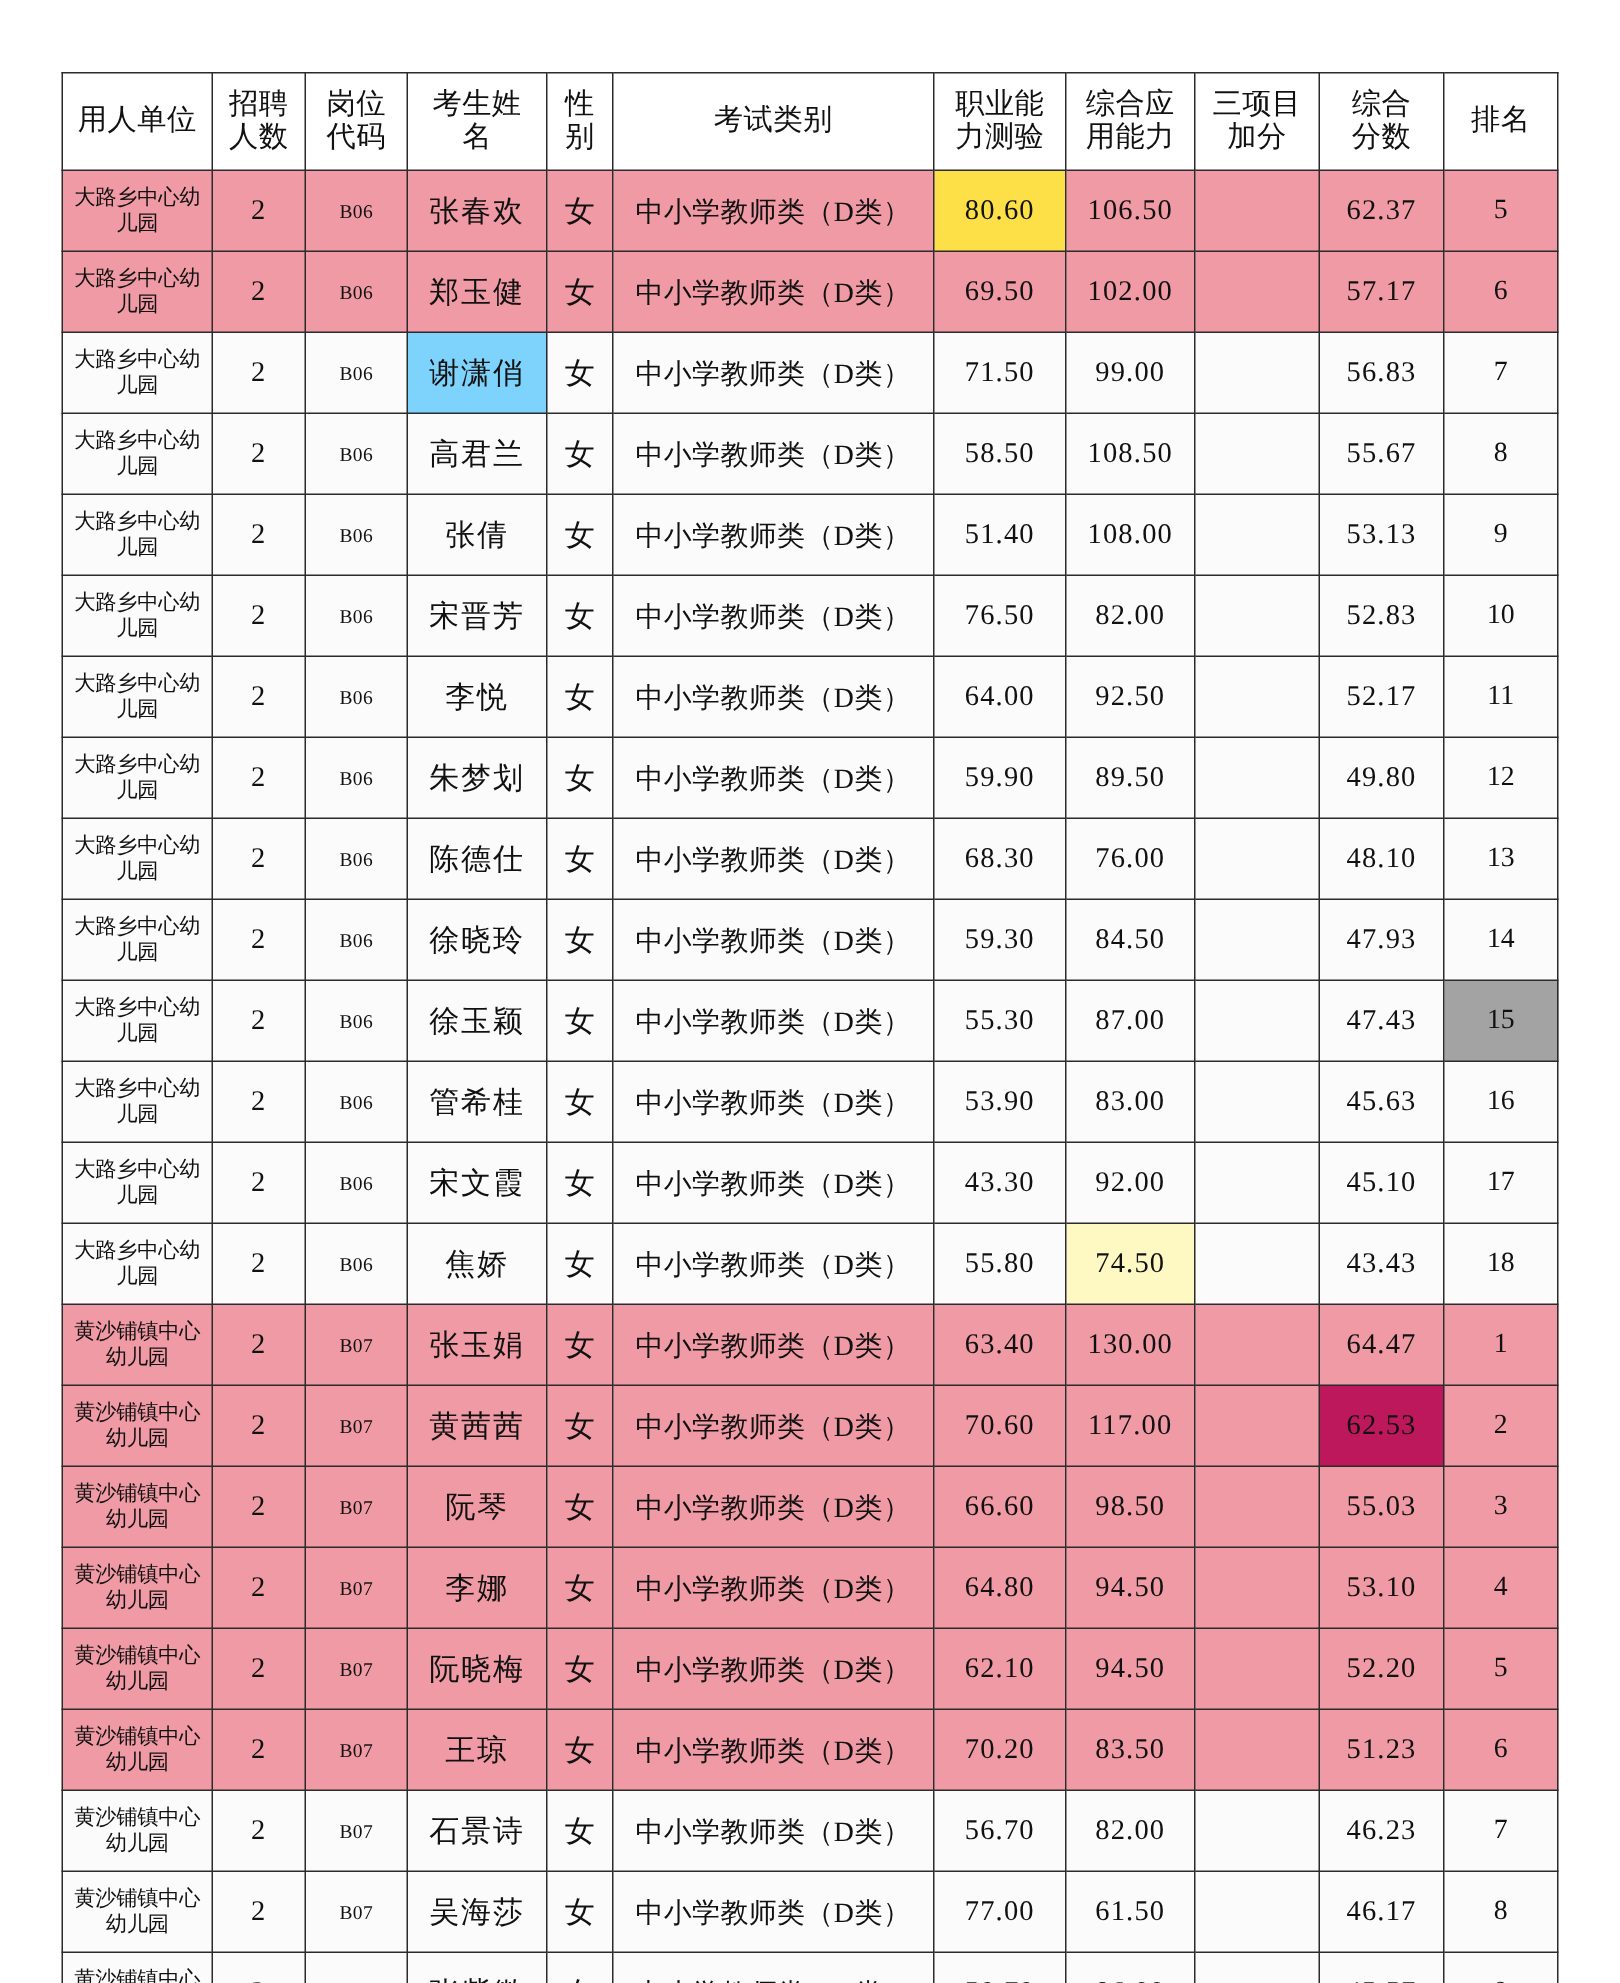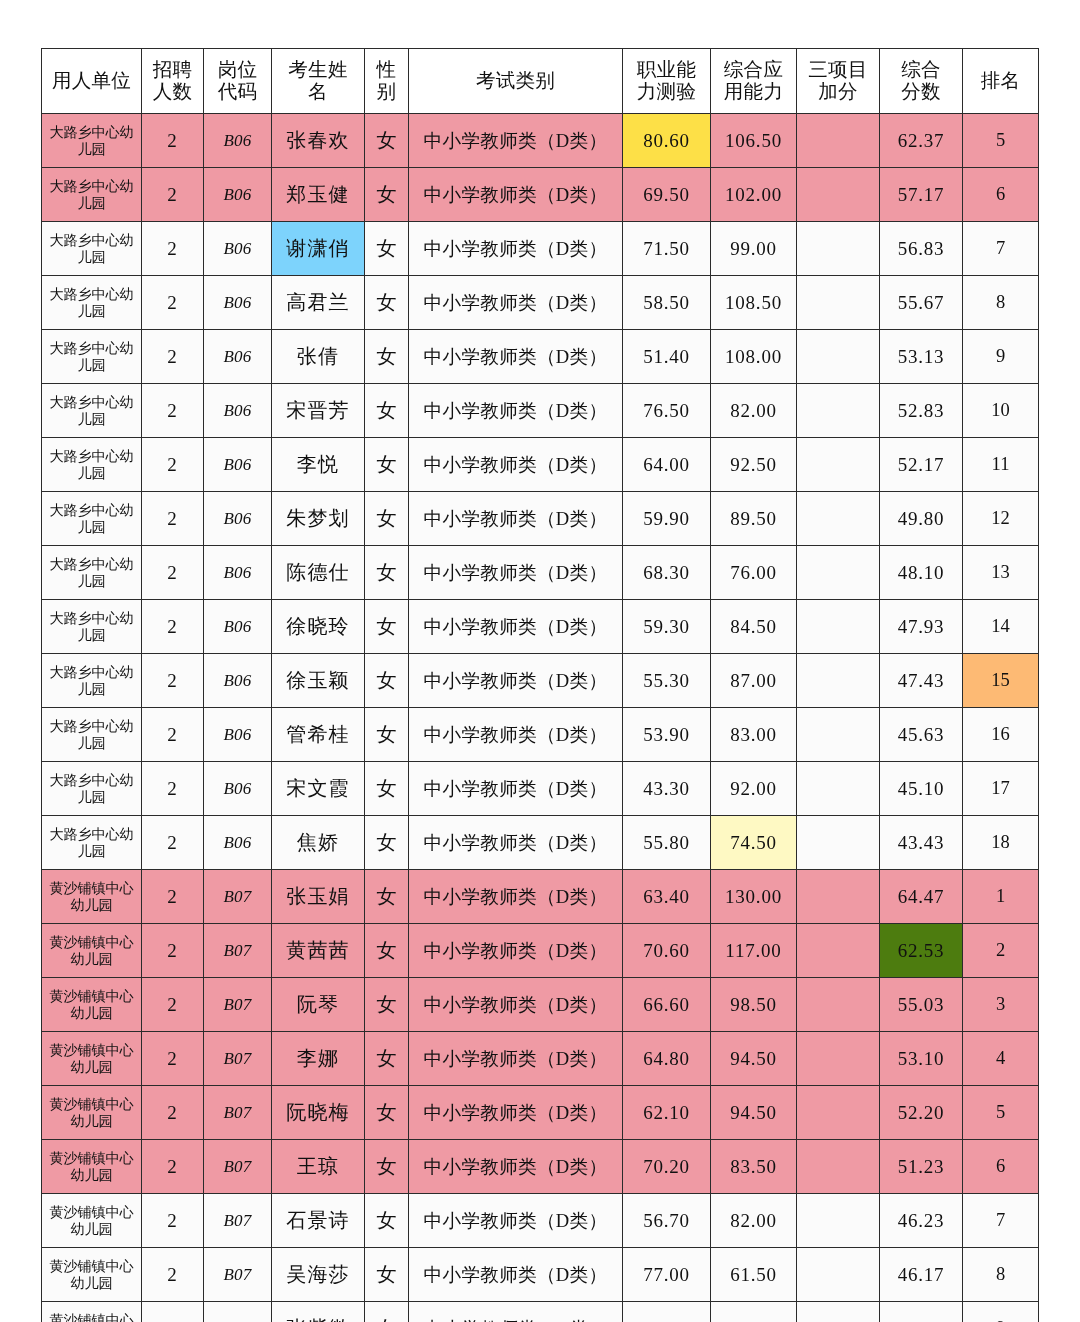--- a/index.html
+++ b/index.html
@@ -63,21 +63,21 @@
 
   tbody tr { height: 54px; }
   tbody td { font-size: 19px; }
 
   tbody td.unit {
     font-size: 14.2px;
     line-height: 1.18;
     padding: 0 2px;
     letter-spacing: -0.2px;
   }
-  tbody td.code { font-size: 17px; letter-spacing: 0.2px; font-style: italic; }
+  tbody td.code { font-size: 13px; letter-spacing: 0.2px; }
   tbody td.cname { font-size: 20px; letter-spacing: 1.2px; }
   tbody td.sex { font-size: 20px; }
   tbody td.cat { font-size: 18.6px; letter-spacing: 0.3px; }
   tbody td.num { font-size: 19px; letter-spacing: 0.8px; }
   tbody td.rank { font-size: 18.5px; }
 
   tr.hl td { background: #ef9aa4; }
   tr.plain td { background: #fbfbfb; }
 </style>
 </head>
@@ -278,21 +278,21 @@
           <td class="unit" style="background: rgb(251, 251, 251);">大路乡中心幼儿园</td>
           <td class="num" style="background: rgb(251, 251, 251);">2</td>
           <td class="code" style="background: rgb(251, 251, 251);">B06</td>
           <td class="cname" style="background: rgb(251, 251, 251);">徐玉颖</td>
           <td class="sex" style="background: rgb(251, 251, 251);">女</td>
           <td class="cat" style="background: rgb(251, 251, 251);">中小学教师类（D类）</td>
           <td class="num" style="background: rgb(251, 251, 251);">55.30</td>
           <td class="num" style="background: rgb(251, 251, 251);">87.00</td>
           <td class="num" style="background: rgb(251, 251, 251);"></td>
           <td class="num" style="background: rgb(251, 251, 251);">47.43</td>
-          <td class="rank" style="background: #fdba74;">15</td>
+          <td class="rank" style="background: #a3a3a3;">15</td>
         </tr>
         <tr class="plain">
           <td class="unit" style="background: rgb(251, 251, 251);">大路乡中心幼儿园</td>
           <td class="num" style="background: rgb(251, 251, 251);">2</td>
           <td class="code" style="background: rgb(251, 251, 251);">B06</td>
           <td class="cname" style="background: rgb(251, 251, 251);">管希桂</td>
           <td class="sex" style="background: rgb(251, 251, 251);">女</td>
           <td class="cat" style="background: rgb(251, 251, 251);">中小学教师类（D类）</td>
           <td class="num" style="background: rgb(251, 251, 251);">53.90</td>
           <td class="num" style="background: rgb(251, 251, 251);">83.00</td>
@@ -342,21 +342,21 @@
         <tr class="hl">
           <td class="unit" style="background: rgb(239, 154, 164);">黄沙铺镇中心幼儿园</td>
           <td class="num" style="background: rgb(239, 154, 164);">2</td>
           <td class="code" style="background: rgb(239, 154, 164);">B07</td>
           <td class="cname" style="background: rgb(239, 154, 164);">黄茜茜</td>
           <td class="sex" style="background: rgb(239, 154, 164);">女</td>
           <td class="cat" style="background: rgb(239, 154, 164);">中小学教师类（D类）</td>
           <td class="num" style="background: rgb(239, 154, 164);">70.60</td>
           <td class="num" style="background: rgb(239, 154, 164); text-align: center;">117.00</td>
           <td class="num" style="background: rgb(239, 154, 164);"></td>
-          <td class="num" style="background: #4d7c0f;">62.53</td>
+          <td class="num" style="background: #be185d;">62.53</td>
           <td class="rank" style="background: rgb(239, 154, 164);">2</td>
         </tr>
         <tr class="hl">
           <td class="unit" style="background: rgb(239, 154, 164);">黄沙铺镇中心幼儿园</td>
           <td class="num" style="background: rgb(239, 154, 164);">2</td>
           <td class="code" style="background: rgb(239, 154, 164);">B07</td>
           <td class="cname" style="background: rgb(239, 154, 164);">阮琴</td>
           <td class="sex" style="background: rgb(239, 154, 164);">女</td>
           <td class="cat" style="background: rgb(239, 154, 164);">中小学教师类（D类）</td>
           <td class="num" style="background: rgb(239, 154, 164);">66.60</td>

